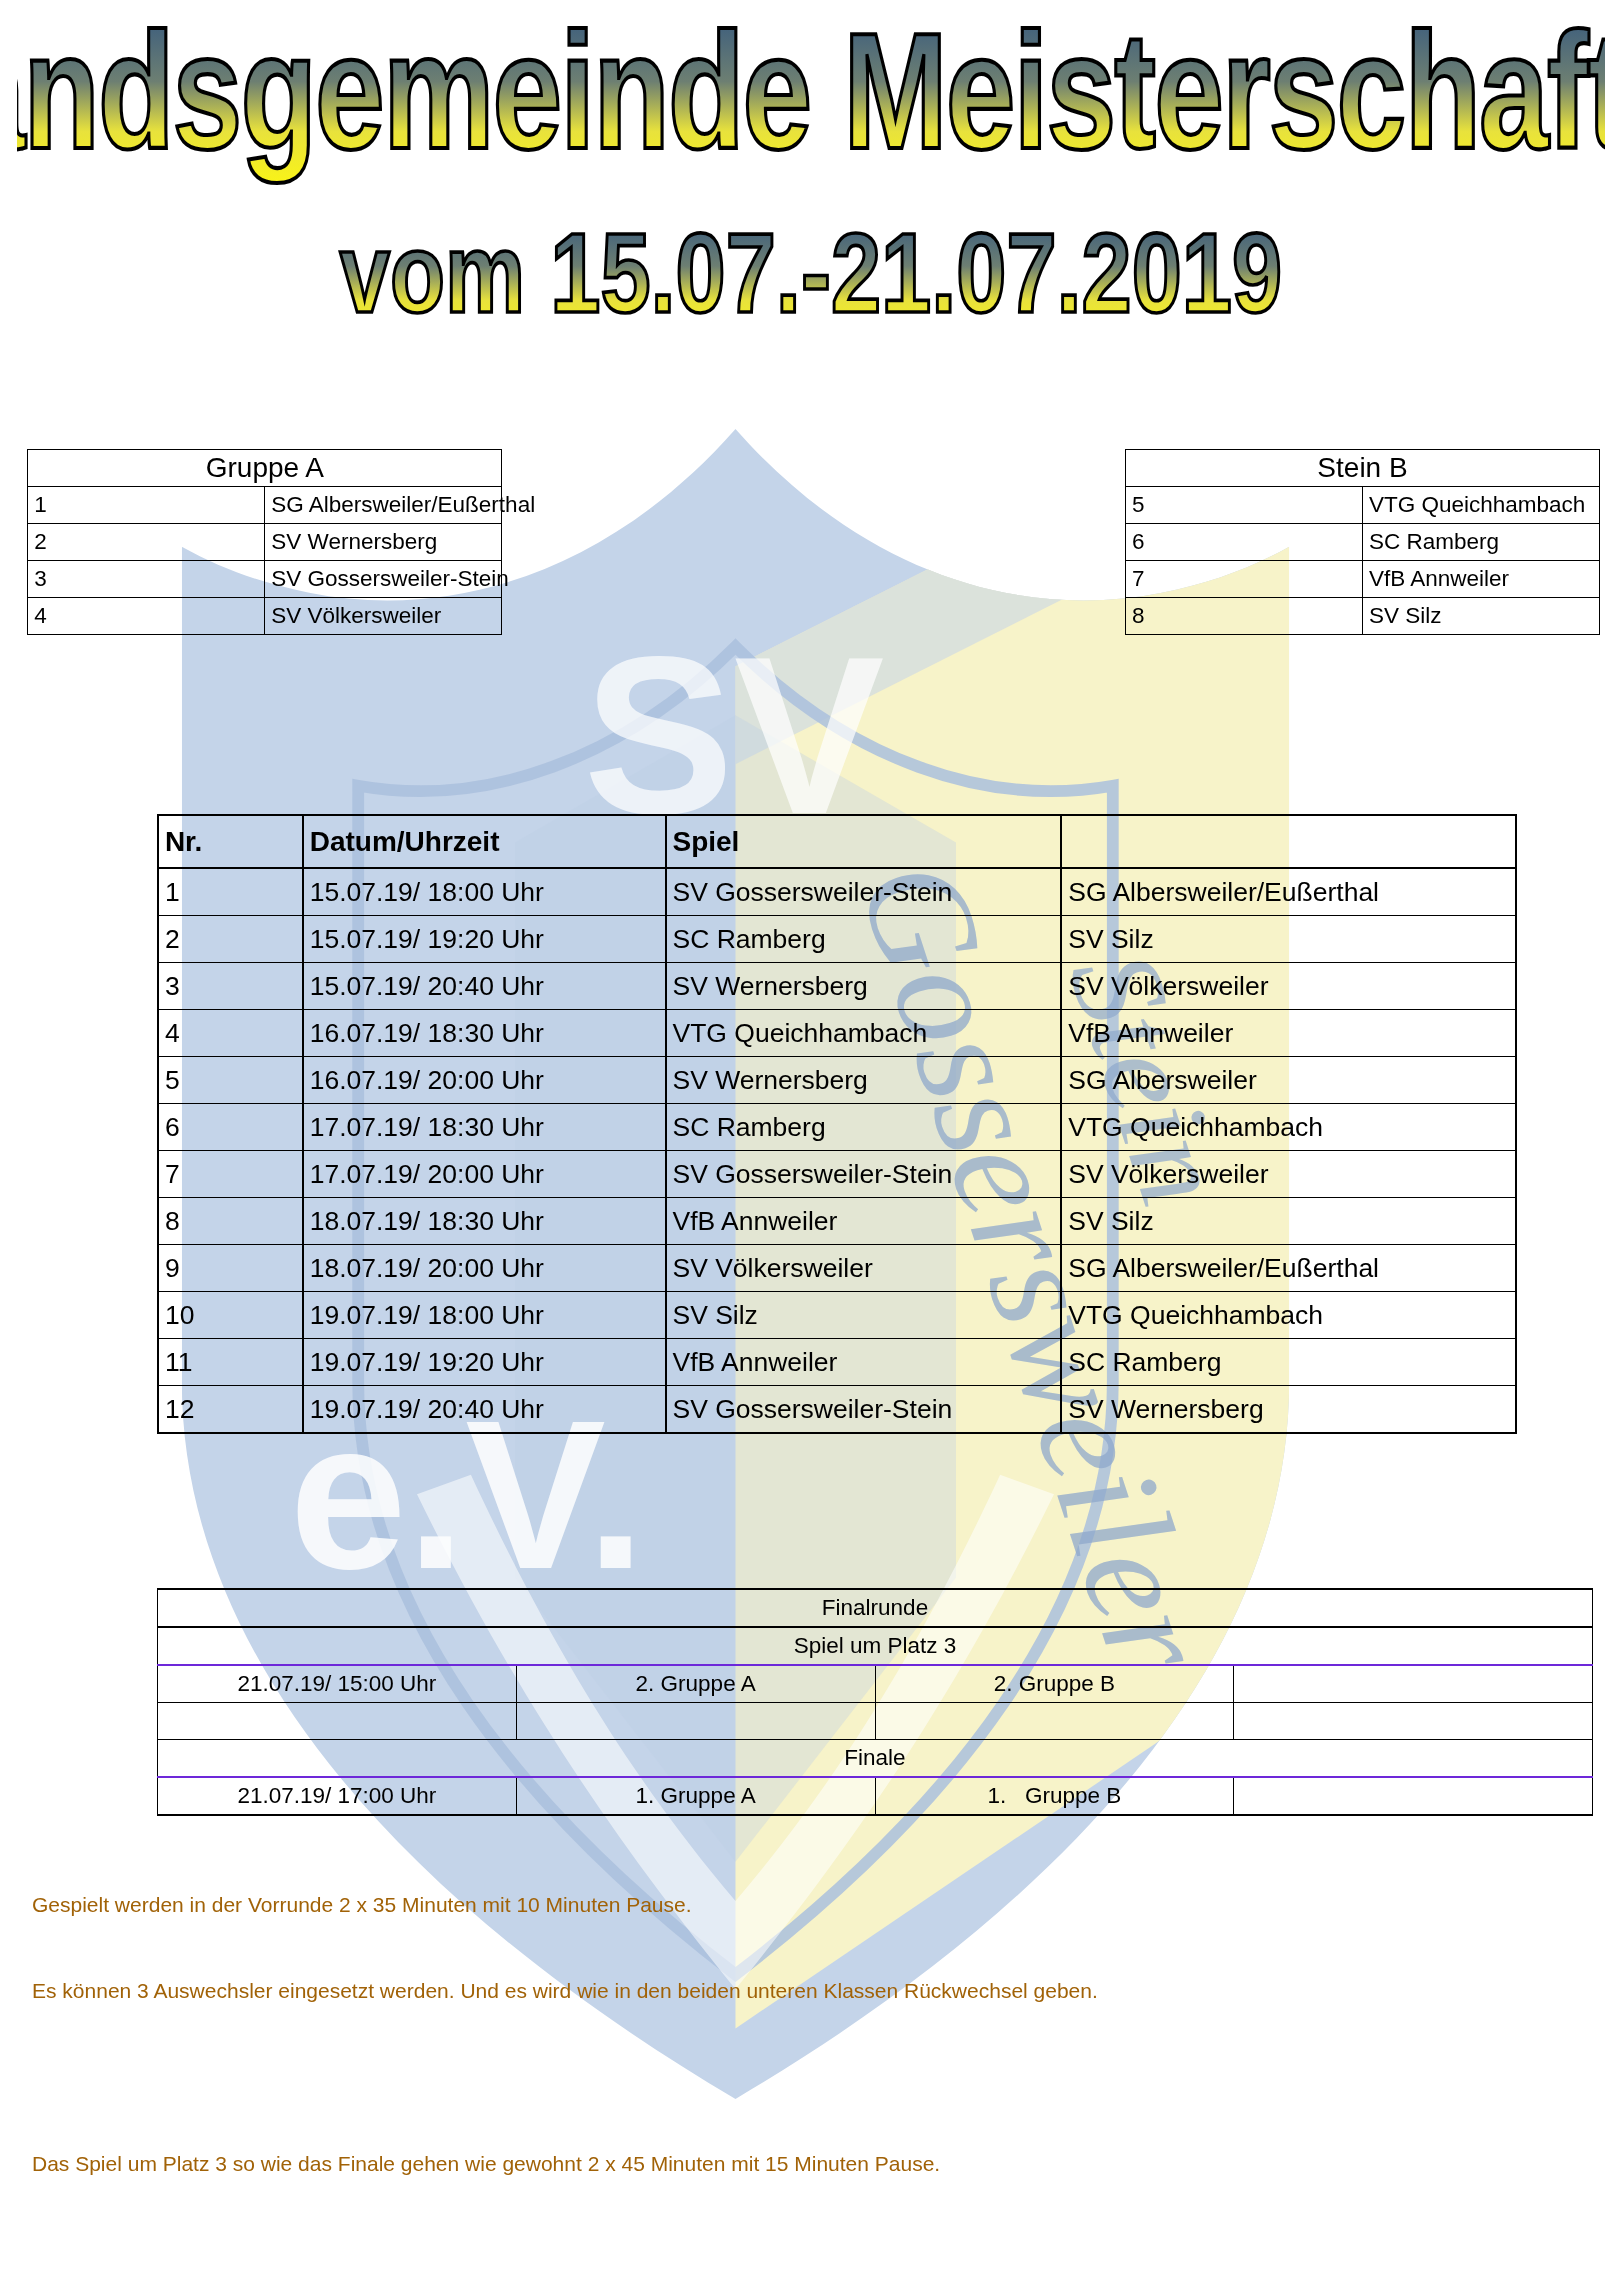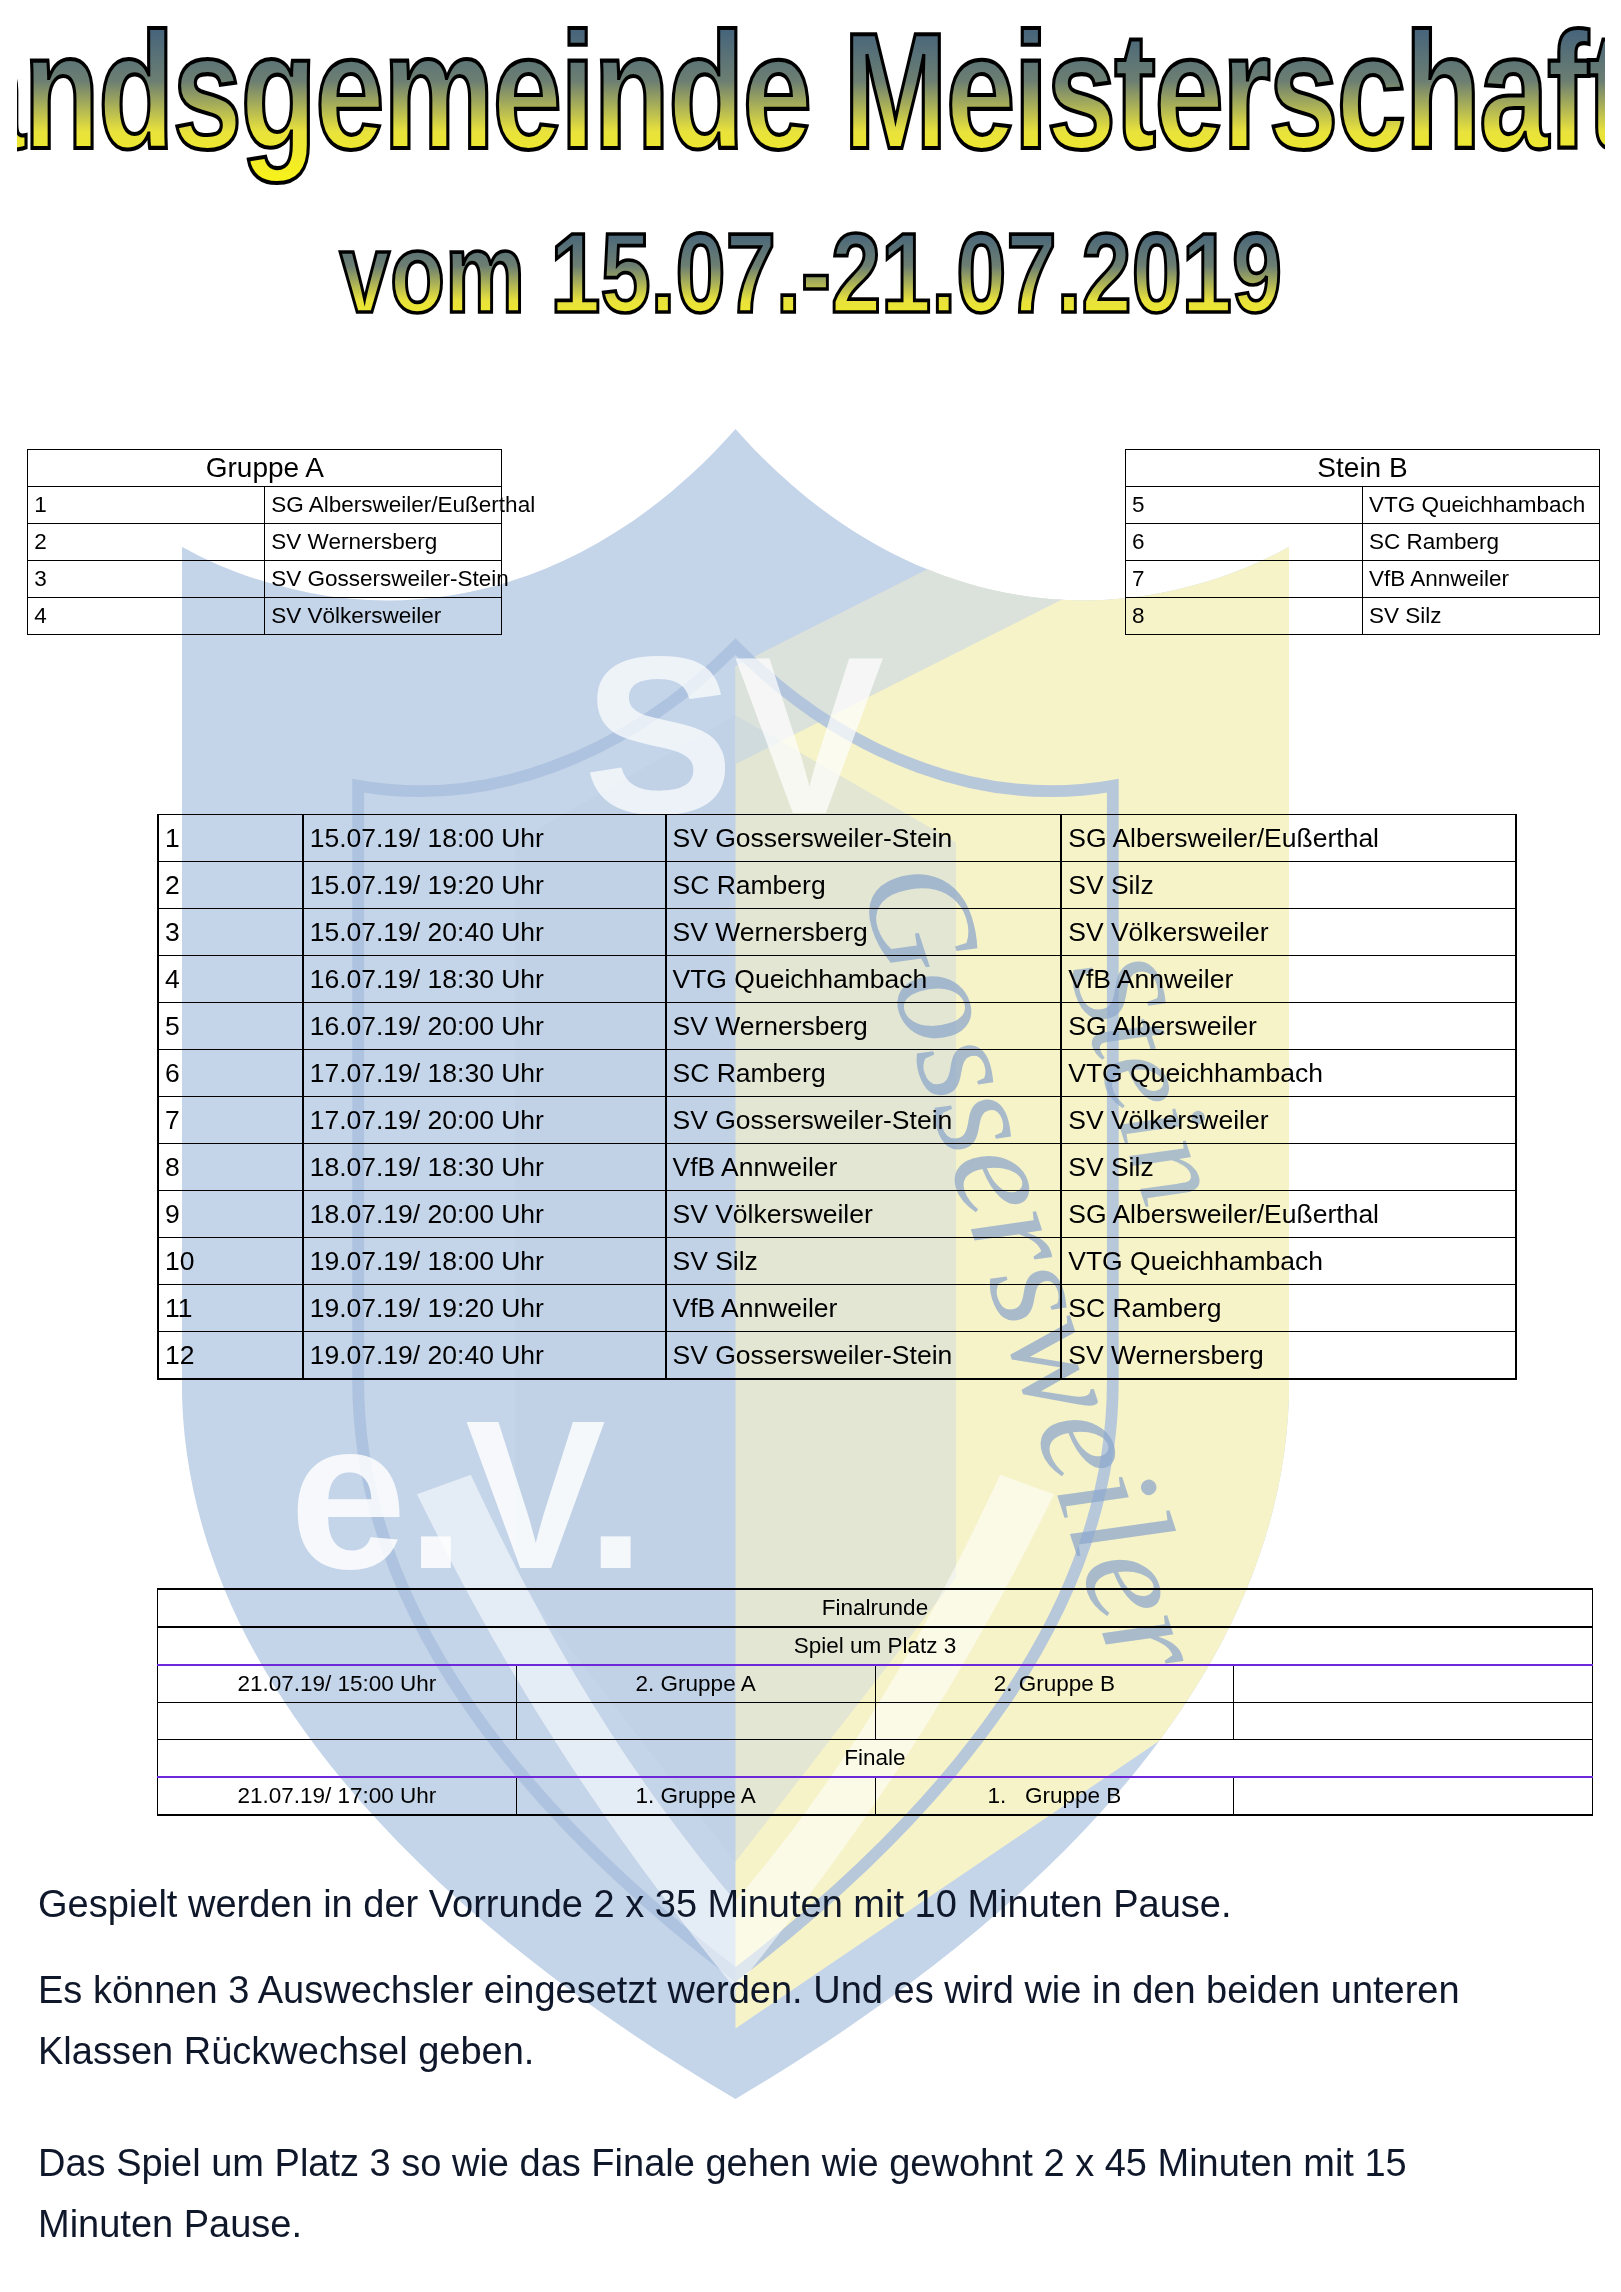--- a/index.html
+++ b/index.html
@@ -123,25 +123,25 @@
   #finals .f-a    { width: 348px; text-align: center; }
   #finals .f-b    { width: 348px; text-align: center; }
   #finals .f-x    { width: 260px; }
   #finals tr.empty td { height: 36px; }
   #finals tr:last-child td { border-bottom: 2.9px solid #000; }
 
   
   .para {
     position: absolute;
     z-index: 2;
-    left: 38px;
+    left: 32px;
     width: 1509px;
-    font-size: 38px;
+    font-size: 21px;
     line-height: 61px;
-    color: #0f172a;
+    color: #a16207;
   }
   #para-1 { top: 1874px; }
   #para-2 { top: 1960px; }
   #para-3 { top: 2133px; }
 </style>
 </head>
 <body>
 
 <svg id="watermark" viewBox="0 0 1150 1720" xmlns="http://www.w3.org/2000/svg" aria-hidden="true">
   <defs>
@@ -257,20 +257,26 @@
     </tr>
     <tr>
       <td class="grp-num">8</td>
       <td>SV Silz</td>
     </tr>
   </tbody>
 </table>
 
 <table class="doc" id="schedule">
   <tbody>
+    <tr class="head">
+      <td class="c-nr">Nr.</td>
+      <td class="c-date">Datum/Uhrzeit</td>
+      <td class="c-home">Spiel</td>
+      <td class="c-away"></td>
+    </tr>
 
     <tr>
       <td class="c-nr">1</td>
       <td class="c-date">15.07.19/ 18:00 Uhr</td>
       <td class="c-home">SV Gossersweiler-Stein</td>
       <td class="c-away">SG Albersweiler/Eußerthal</td>
     </tr>
     <tr>
       <td class="c-nr">2</td>
       <td class="c-date">15.07.19/ 19:20 Uhr</td>

